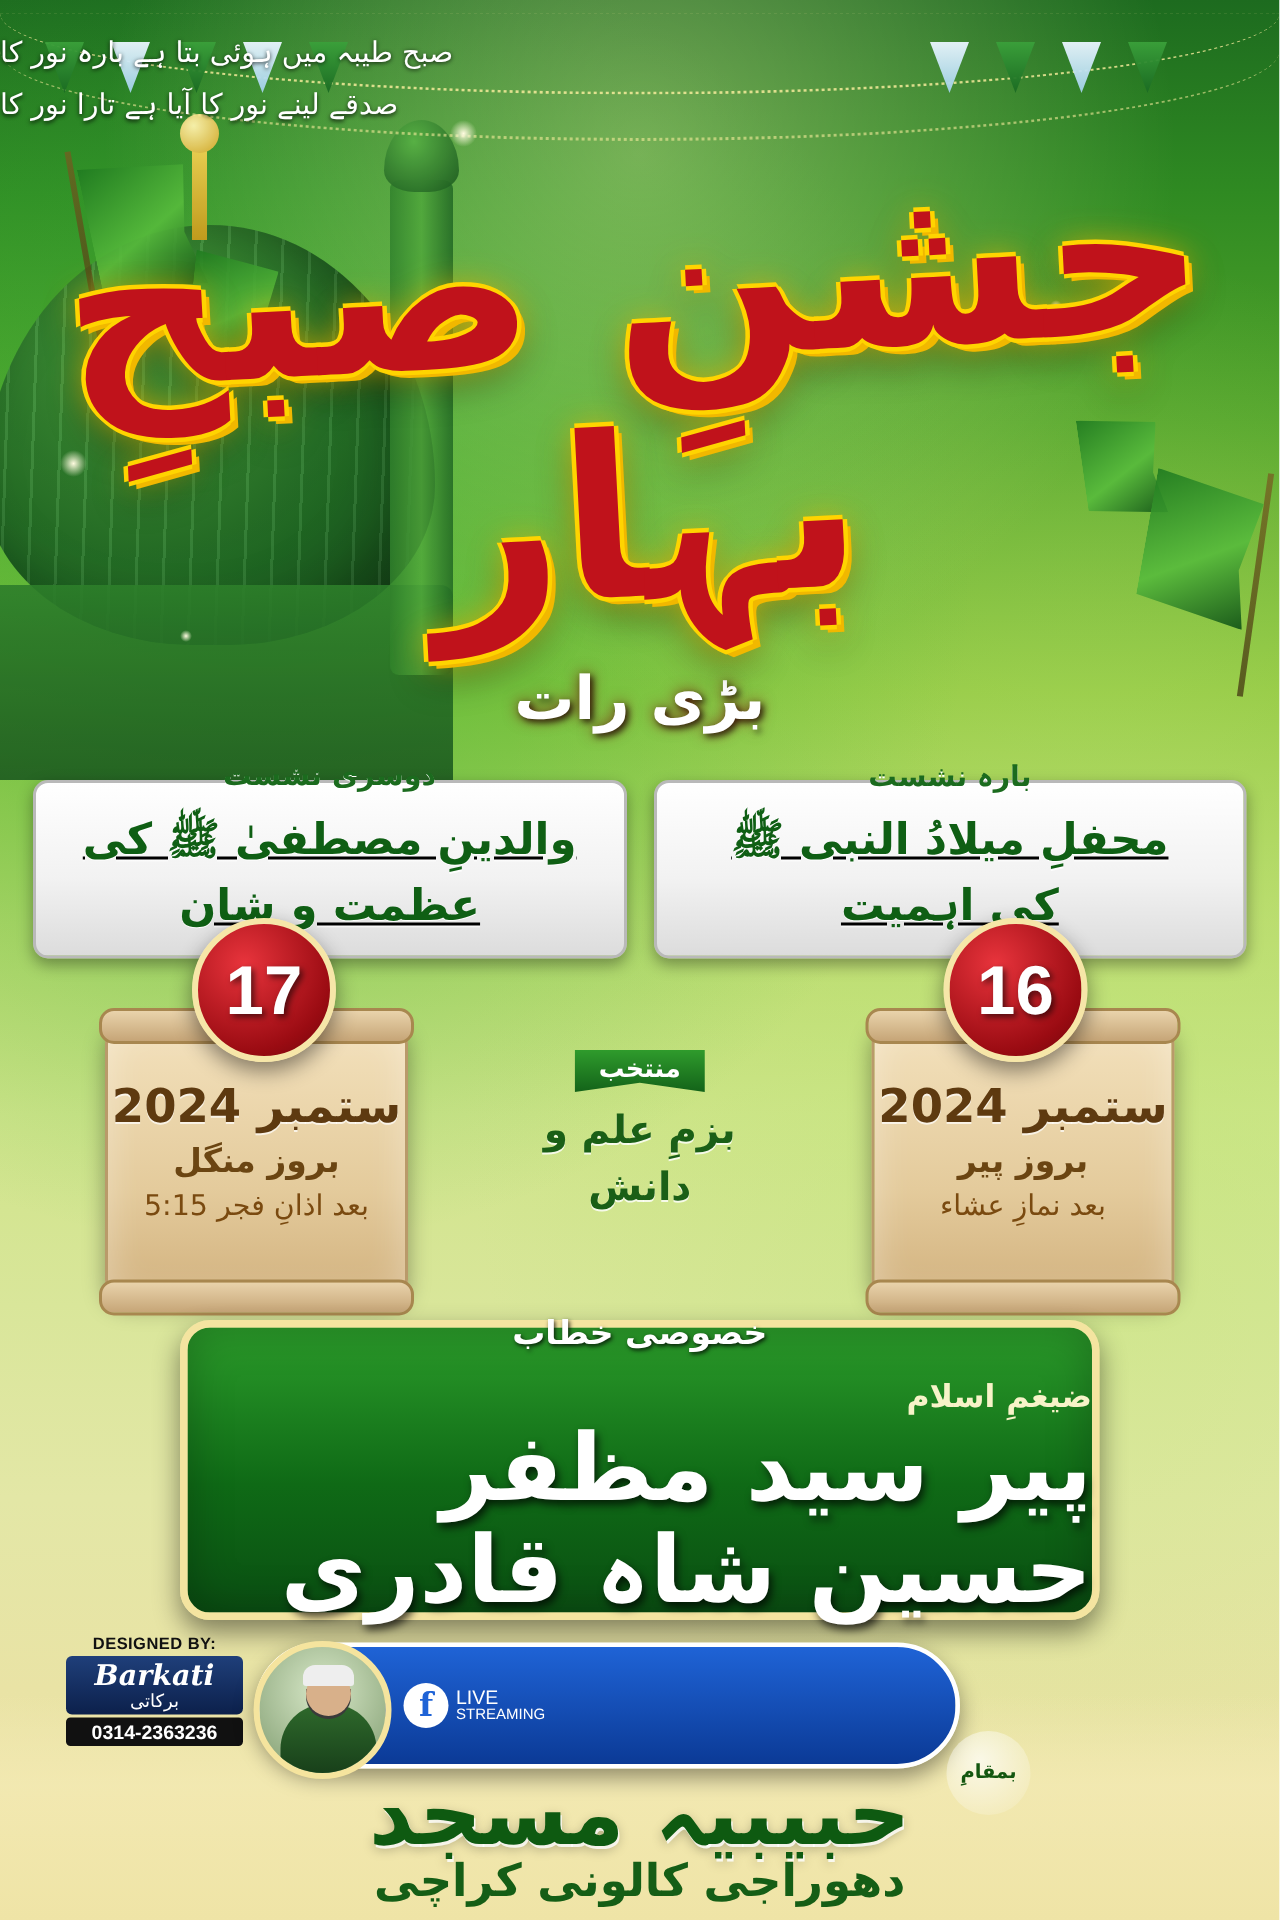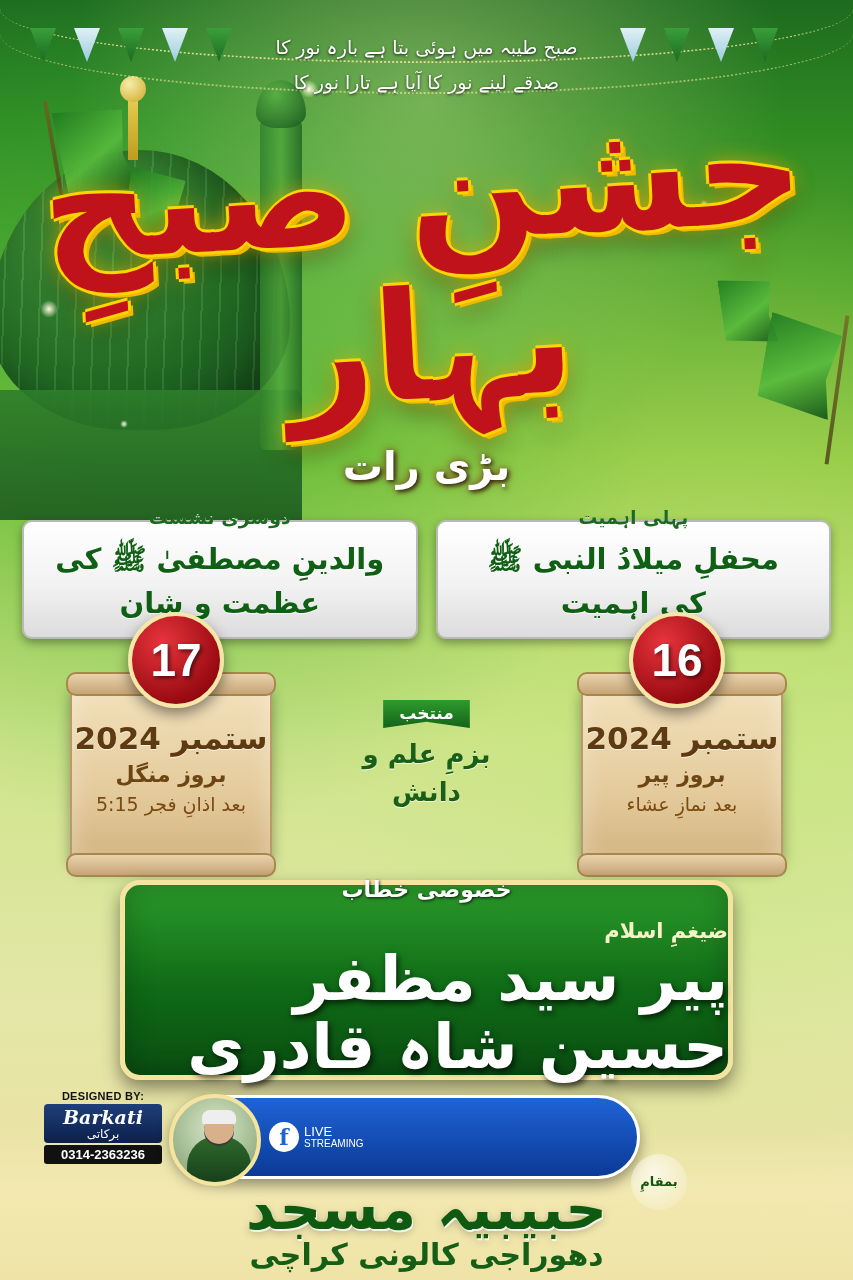--- a/index.html
+++ b/index.html
@@ -122,29 +122,28 @@
   .sparkle {
     position: absolute; width: 8px; height: 8px;
     background: radial-gradient(circle, #fffbe0 0%, rgba(255,247,200,0.0) 70%);
     border-radius: 50%;
   }
   .sparkle.big { width: 18px; height: 18px; }
 
   
   .couplet {
     position: absolute; top: 18px; left: 0; right: 0;
-    text-align: center;
+    text-align: left;
     color: #ffffff;
     text-shadow: 0 1px 3px rgba(0,0,0,.8);
     font-size: 19px;
     line-height: 1.85;
     direction: rtl;
     font-family: "DejaVu Sans", sans-serif;
     z-index: 6;
-    margin-top: 12px;
   }
 
   
   .title-wrap {
     position: absolute; top: 110px; left: 0; right: 0;
     text-align: center;
     z-index: 7;
   }
   .title-main {
     direction: rtl;
@@ -179,20 +178,21 @@
   .session {
     position: relative;
     flex: 1 1 0;
     background: linear-gradient(180deg, #ffffff, #f2f2f2 55%, #dcdcdc);
     border: 2px solid #b9b9b9;
     border-radius: 10px;
     box-shadow: 0 4px 10px rgba(0,0,0,.35);
     padding: 16px 28px 12px;
     text-align: center;
     direction: rtl;
+    text-decoration: underline;
   }
   .session-label {
     position: absolute; top: -16px; left: 50%; transform: translateX(-50%);
     font-family: "DejaVu Sans", sans-serif;
     font-size: 19px; color: #1b6b1e; font-weight: bold;
     text-shadow: 0 1px 0 #fff;
     white-space: nowrap;
   }
   .session-text {
     font-family: "DejaVu Sans", sans-serif;
@@ -492,21 +492,21 @@
     <div class="title-main">جشنِ صبحِ بہار</div>
     <div class="title-sub">بڑی رات</div>
   </div>
 
   <div class="sessions">
     <div class="session">
       <div class="session-label">دوسری نشست</div>
       <div class="session-text">والدینِ مصطفیٰ ﷺ کی عظمت و شان</div>
     </div>
     <div class="session">
-      <div class="session-label">پہلی اہمیت</div>
+      <div class="session-label">بارہ نشست</div>
       <div class="session-text">محفلِ میلادُ النبی ﷺ کی اہمیت</div>
     </div>
   </div>
 
   <div class="scrolls">
     <div class="scroll left">
       <div class="scroll-date">ستمبر 2024</div>
       <div class="scroll-day">بروز منگل</div>
       <div class="scroll-time">بعد اذانِ فجر 5:15</div>
     </div>

